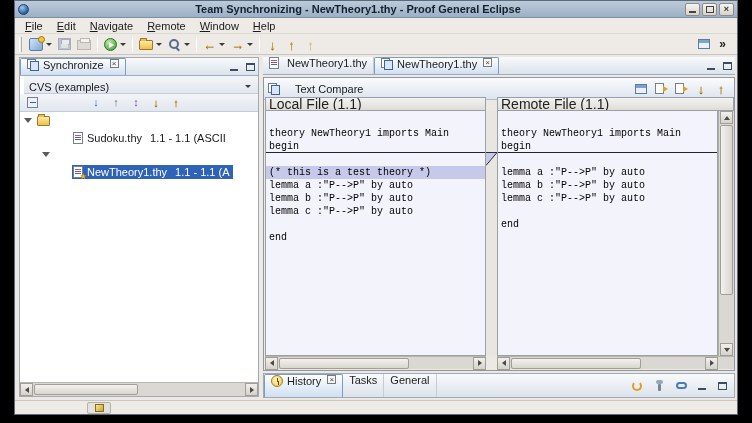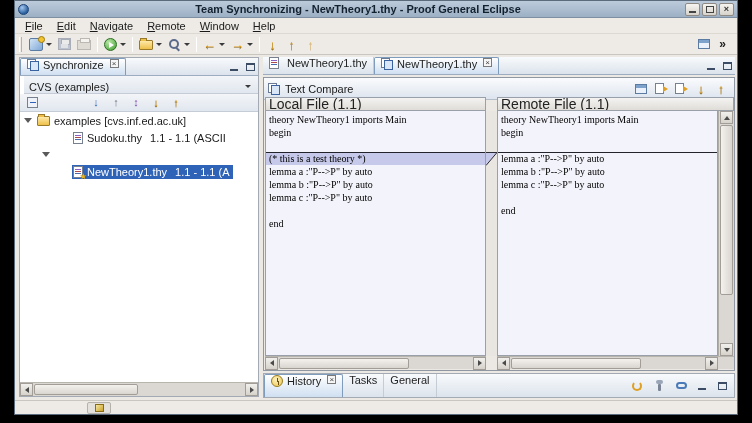--- a/index.html
+++ b/index.html
@@ -120,32 +120,32 @@
   .tri-u{width:0;height:0;border-left:3px solid transparent;border-right:3px solid transparent;border-bottom:4px solid #4a4a4a;}
   .tri-d{width:0;height:0;border-left:3px solid transparent;border-right:3px solid transparent;border-top:4px solid #4a4a4a;}
 
   
   .editor-area{position:absolute;left:248px;top:56px;width:472px;height:314px;}
   .ic-compare{width:12px;height:12px;position:relative;flex:none;}
   .ic-compare::before{content:"";position:absolute;left:0;top:0;width:7px;height:8px;background:#fff;border:1px solid #6b7a94;}
   .ic-compare::after{content:"";position:absolute;right:0;bottom:0;width:7px;height:8px;background:#d8e6f8;border:1px solid #39629e;}
   .compare-frame{position:absolute;left:0;top:20px;width:472px;height:294px;border:1px solid #8e97a2;background:#ece9e5;}
   .cmp-header{position:absolute;left:0;top:0;right:0;height:22px;background:linear-gradient(#fafbfd,#dde4ee);
-              border-bottom:1px solid #b3bdca;display:flex;align-items:center;gap:5px;padding:0 4px;}
+              border-bottom:1px solid #b3bdca;display:flex;align-items:center;gap:15px;padding:0 4px;}
   .cmp-icons{margin-left:auto;display:flex;align-items:center;gap:2px;}
   .ic-copy{width:12px;height:11px;position:relative;}
   .ic-copy::before{content:"";position:absolute;left:0;top:0;width:7px;height:9px;background:#fff;border:1px solid #76808e;}
   .ic-copy::after{content:"";position:absolute;right:-1px;top:3px;width:0;height:0;border-left:5px solid #de9f22;
                   border-top:3px solid transparent;border-bottom:3px solid transparent;}
   .phead{position:absolute;top:19px;height:14px;background:linear-gradient(#f4f3f1,#e0ddd8);border:1px solid #9aa0aa;
          font-size:14px;line-height:12px;padding:0 3px;color:#222;overflow:hidden;white-space:nowrap;}
   .ph-left{left:1px;width:221px;}
   .ph-right{left:233px;width:237px;}
   .pane{position:absolute;top:33px;height:245px;background:#f3f3fb;border:1px solid #9aa0aa;border-top:none;
-        overflow:hidden;font-family:Liberation Serif, serif;font-size:10px;padding-top:2px;}
+        overflow:hidden;font-family:Liberation Mono, monospace;font-size:10px;padding-top:16px;}
   .pane-left{left:1px;width:221px;}
   .pane-right{left:233px;width:221px;}
   .cl{height:13px;line-height:13px;white-space:pre;padding-left:3px;color:#000;}
   .cl.hl{background:#c7c9ea;}
   .difftop{position:absolute;left:0;right:0;top:41px;border-top:1px solid #23232b;}
   .gapcol{position:absolute;left:222px;top:33px;width:11px;height:245px;background:#e9e6e1;}
   .vscroll{position:absolute;left:454px;top:33px;width:16px;height:245px;background:#dbd8d3;border-left:1px solid #b0aca6;
            display:flex;flex-direction:column;align-items:center;}
   .vtrack{position:relative;flex:1;width:100%;}
   .vthumb{position:absolute;left:1px;right:1px;background:linear-gradient(90deg,#f4f2ee,#d9d5cf);
@@ -299,21 +299,20 @@
         <span class="sbtn">
             <span class="aw gold">↑</span>
           </span>
       </div>
 
       <div class="tree">
         <div class="trow" style="padding-left:4px">
           <span class="twisty"></span>
           <span class="rowc">
               <span class="ticon ic-folder2"></span>
-            <span>examples [cvs.inf.ed.ac.uk]</span>
             </span>
         </div>
         <div class="trow" style="padding-left:40px">
           <span class="twisty none"></span>
           <span class="rowc">
               <span class="ticon ic-thy"></span>
             <span>Sudoku.thy</span>
             <span class="trev">1.1 - 1.1 (ASCII</span>
             </span>
         </div>

